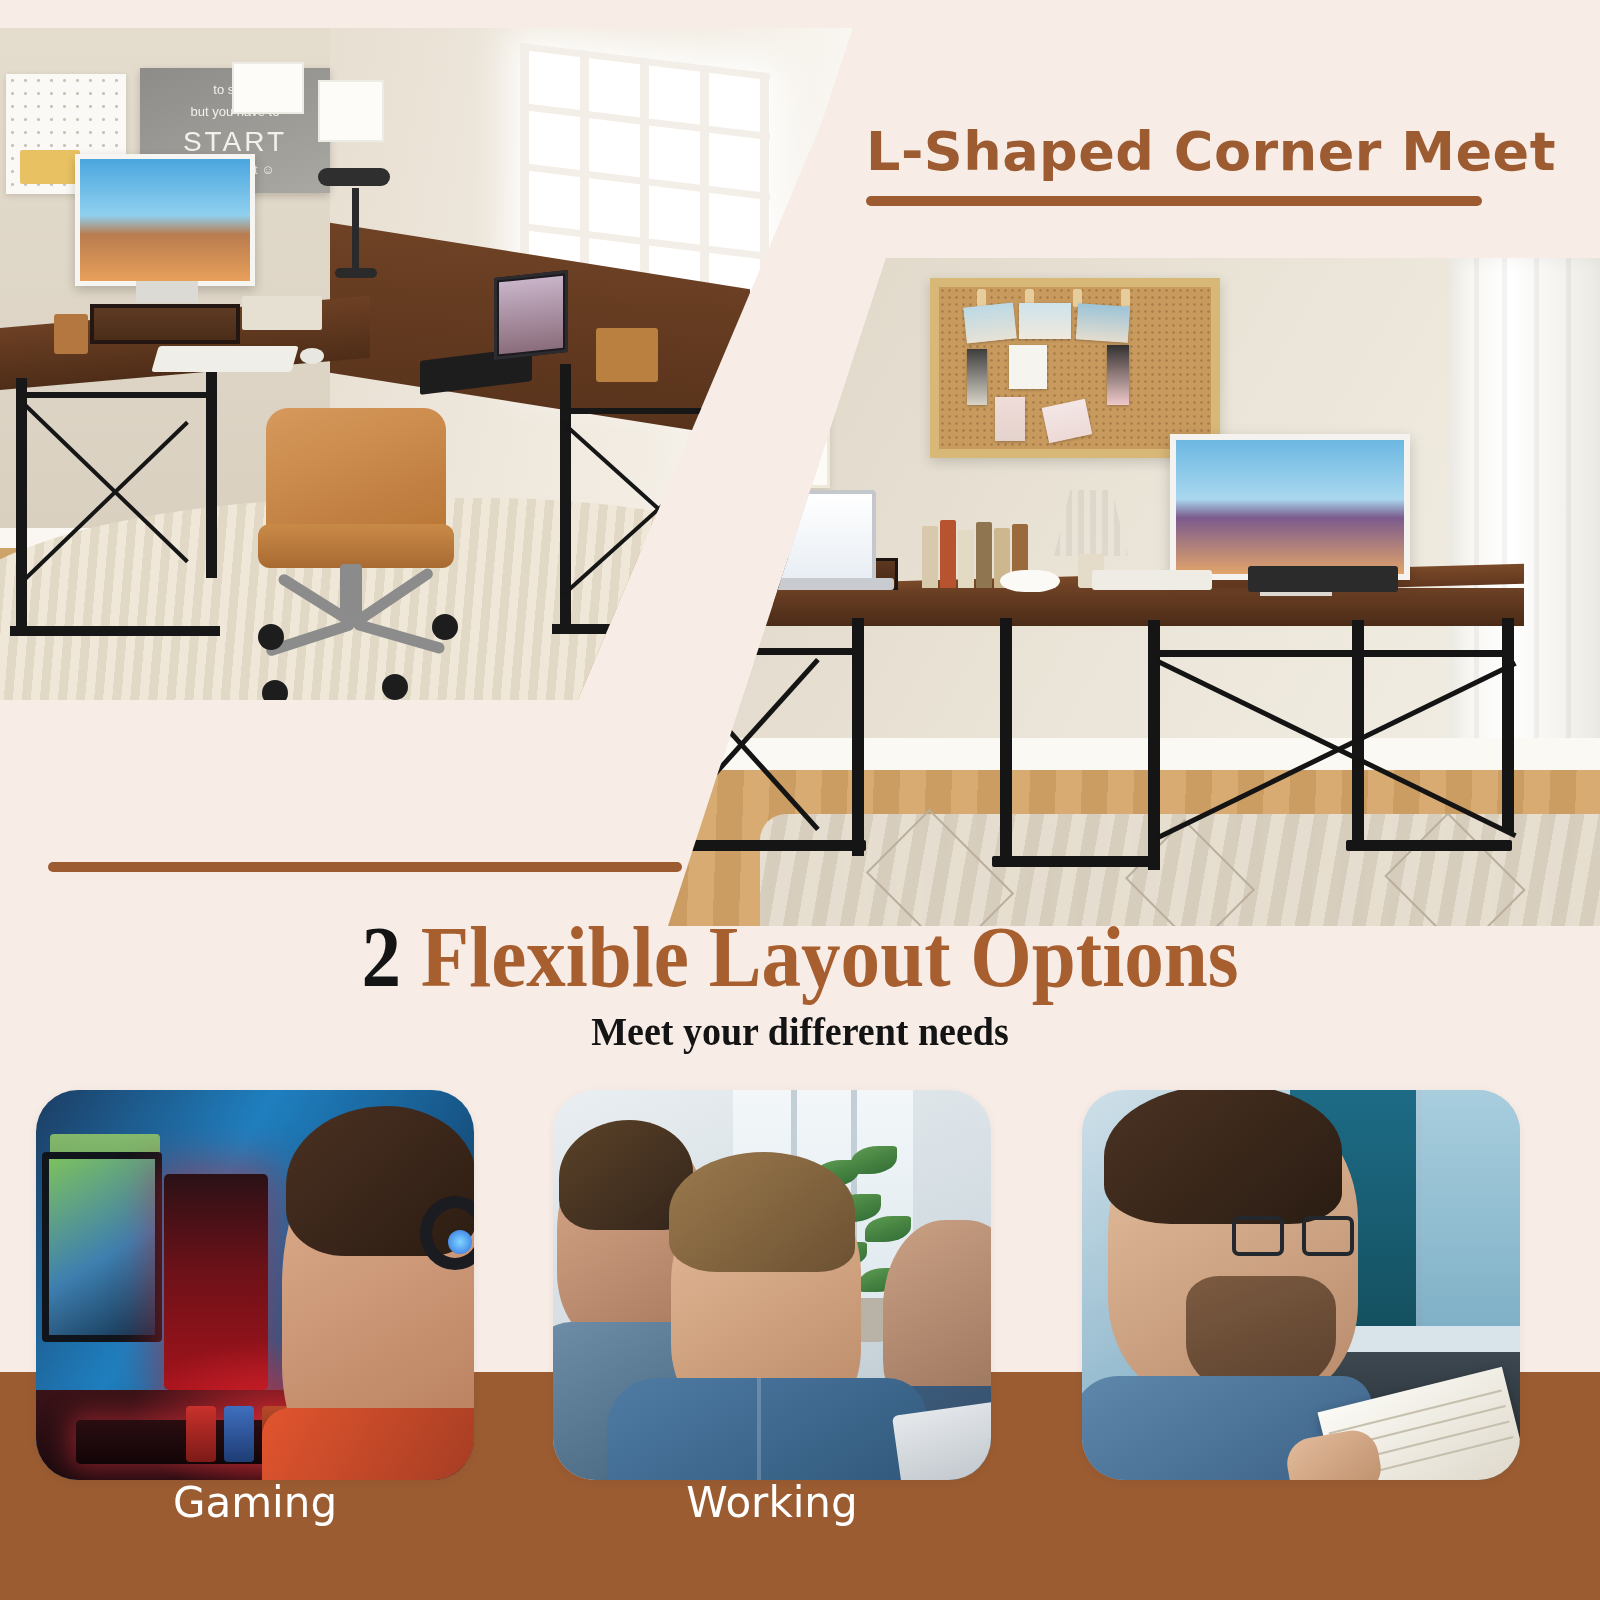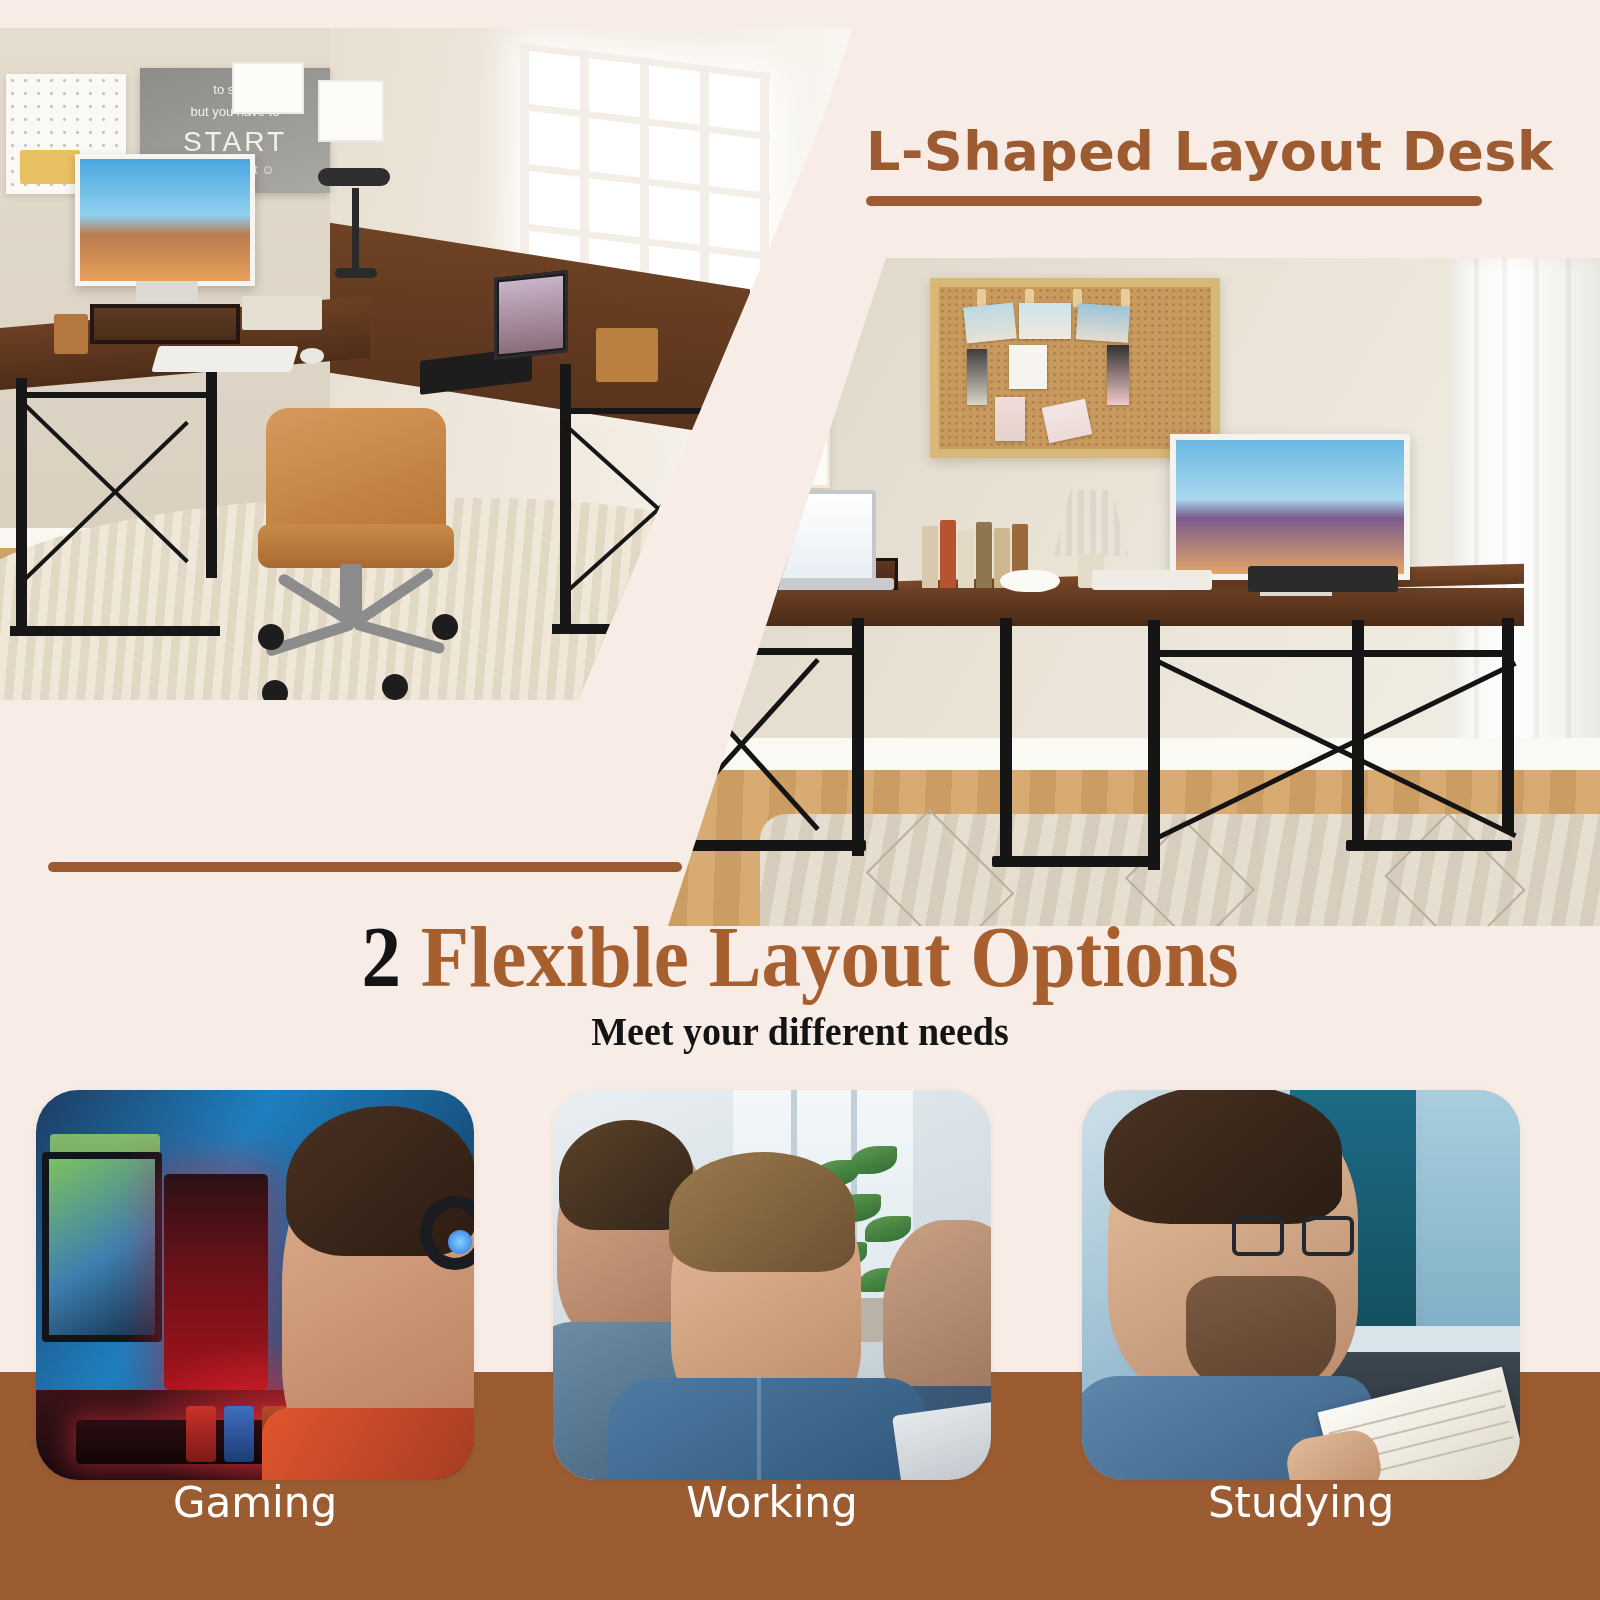--- a/index.html
+++ b/index.html
@@ -479,21 +479,21 @@
         <u></u>
       </div>
     <div class="b-cupset"></div>
     <div class="b-kb2"></div>
     <div class="b-pad"></div>
   </div>
 
   <div class="wedge"></div>
   <div class="wedge2"></div>
 
-  <div class="ttl t1">L-Shaped Layout Desk</div>
+  <div class="ttl t1">L-Shaped Corner Meet</div>
   <div class="rule r1"></div>
 
   <div class="rule r2"></div>
 
   <div class="headline">
     <span class="num">2</span><span class="rest"> Flexible Layout Options</span>
   </div>
   <div class="subline">Meet your different needs</div>
 
   <div class="band"></div>
@@ -569,15 +569,14 @@
           <i style="top:38px"></i>
           <i style="top:54px"></i>
           <i style="top:70px"></i>
         </div>
       <div class="s-hand"></div>
     </div>
   </div>
 
   <div class="uclabel l1">Gaming</div>
   <div class="uclabel l2">Working</div>
-  <div class="uclabel l3">Studying</div>
 
 </div>
 
 </body></html>

